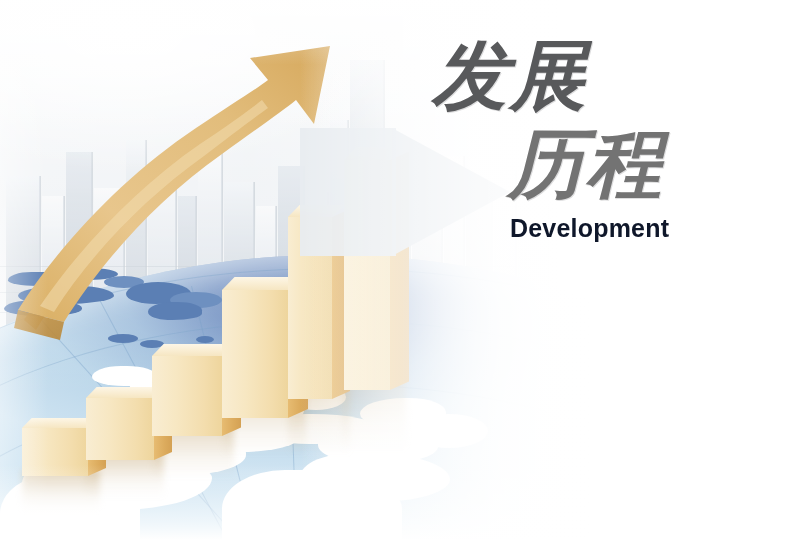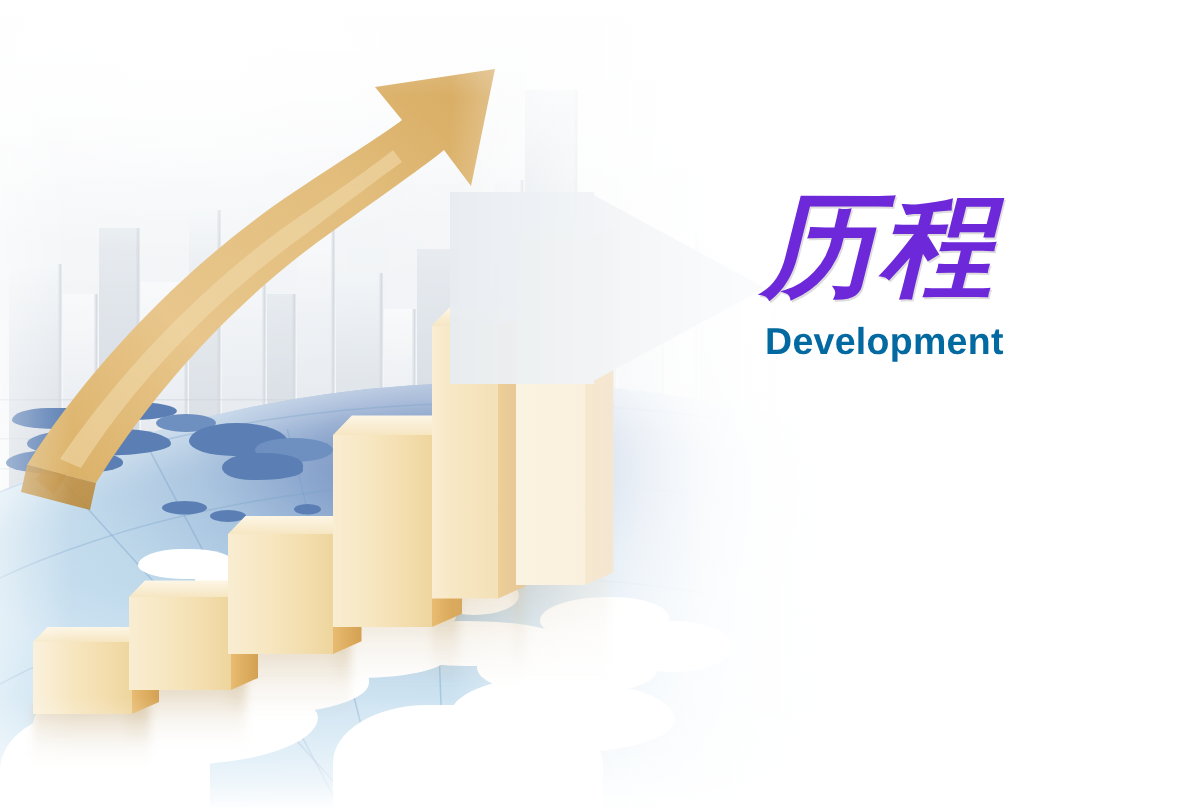--- a/index.html
+++ b/index.html
@@ -331,17 +331,18 @@
     </svg>
 
     <div class="whitepanel"></div>
     <div class="whitepanel-v"></div>
 
     <div class="chevron-block"></div>
     <div class="chevron"></div>
     <div class="whitepanel" style="left:300px; background:linear-gradient(90deg, rgba(255,255,255,0) 0%, rgba(255,255,255,.30) 14%, rgba(255,255,255,.70) 34%, rgba(255,255,255,.94) 52%, #ffffff 66%);"></div>
   </div>
 
-  <div id="cjk-line2" class="cjk" style="color: #6d28d9; text-align: center;">历程</div>
-
-  <div id="latin-line1" class="latin" style="color: #0369a1;">Development</div>
+  <div id="cjk-line1" class="cjk" style="color: rgb(88, 89, 91);">发展</div>
+  <div id="cjk-line2" class="cjk" style="color: #737373; text-align: center;">历程</div>
+
+  <div id="latin-line1" class="latin" style="color: #0f172a;">Development</div>
 
 </div>
 
 </body></html>

